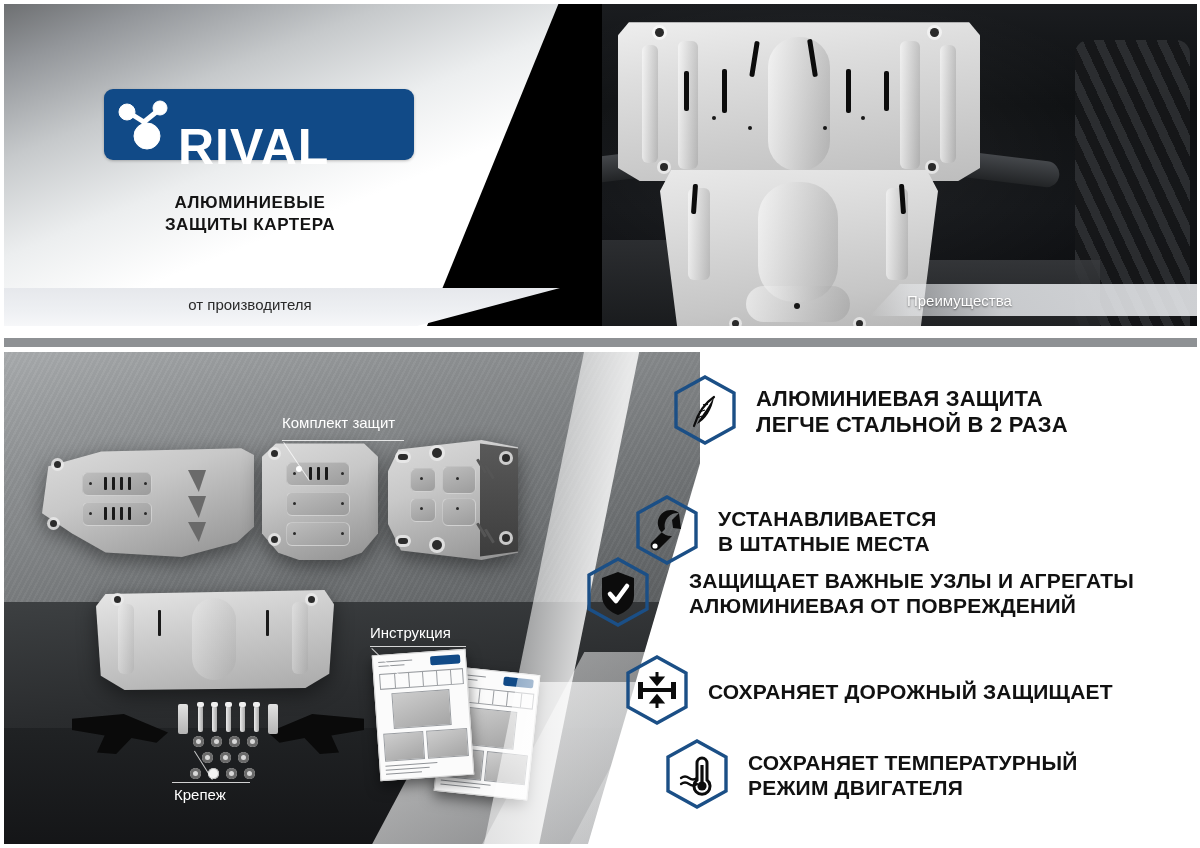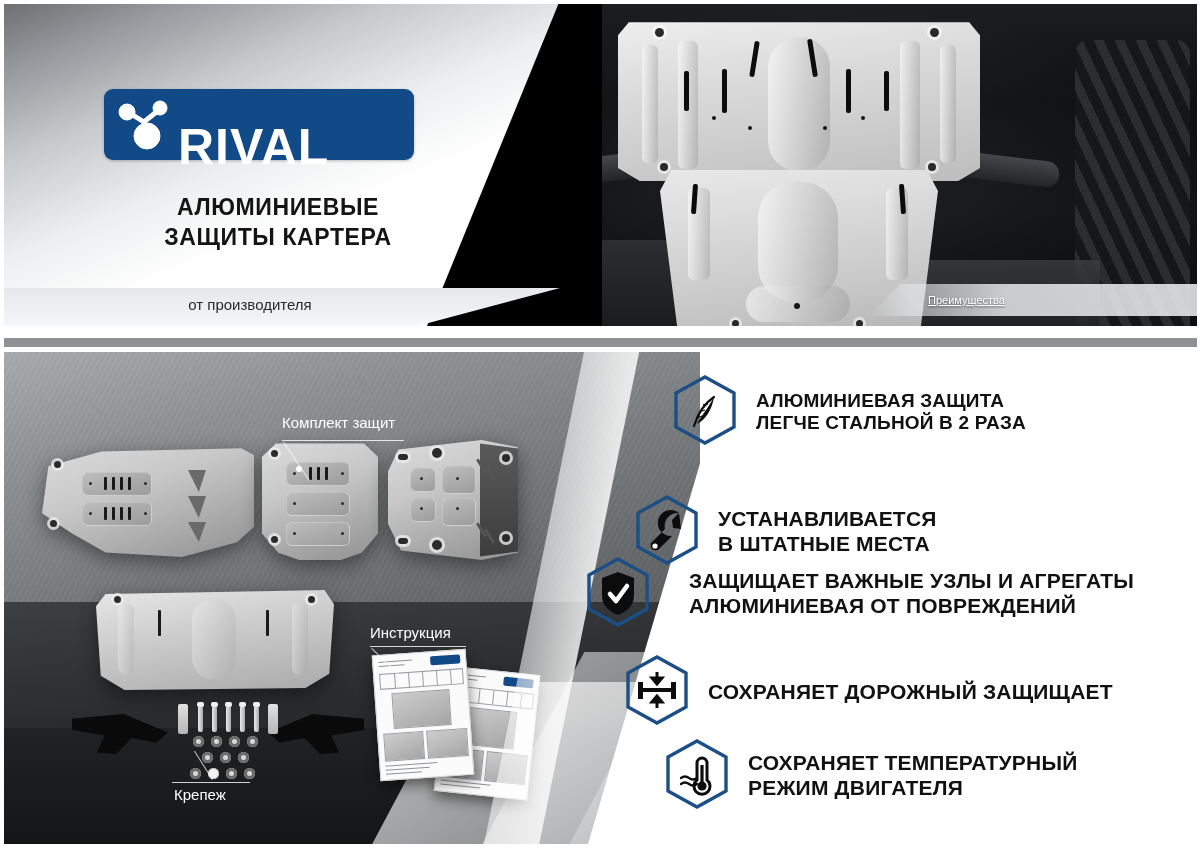--- a/index.html
+++ b/index.html
@@ -37,23 +37,22 @@
   .logo-mark{position:relative;width:66px;height:60px;margin-left:10px;flex:0 0 auto;}
   .logo-word{
     color:#ffffff;font-size:50px;font-weight:bold;letter-spacing:1px;
     line-height:1;margin-left:-2px;
     font-family:"Liberation Sans","DejaVu Sans",sans-serif;
     margin-top:44px;
   }
 
   .tl-title{
     position:absolute;left:0;top:192px;width:500px;text-align:center;
-    color:#141414;font-weight:bold;font-size:23px;line-height:1.32;
+    color:#141414;font-weight:bold;font-size:17px;line-height:1.32;
     letter-spacing:.6px;
-    padding-left:28px;
   }
   .tl-sub-band{
     position:absolute;left:0;top:288px;width:560px;height:38px;
     background:linear-gradient(180deg,#e6e8ec 0%,#eef0f3 60%,#f6f7f9 100%);
     clip-path:polygon(0 0, 100% 0, 74.5% 100%, 0 100%);
   }
   .tl-sub{
     position:absolute;left:0;top:296px;width:500px;text-align:center;
     color:#2a2a2a;font-size:15px;
   }
@@ -115,21 +114,21 @@
   .p-hole{position:absolute;border-radius:50%;background:#2a2a2a;box-shadow:0 0 0 3px rgba(255,255,255,.55);}
   .p-dot{position:absolute;border-radius:50%;background:#171717;}
 
   .hero-label{
     position:absolute;right:0;top:284px;width:330px;height:32px;
     background:linear-gradient(90deg,rgba(255,255,255,0) 0%,rgba(232,234,237,.55) 12%,rgba(236,238,241,.82) 40%,rgba(238,240,243,.86) 100%);
     clip-path:polygon(9% 0,100% 0,100% 100%,0 100%);
     display:flex;align-items:center;
   }
   .hero-label span{
-    margin-left:58px;color:#ffffff;font-size:11px;text-shadow:0 1px 2px rgba(0,0,0,.55);text-decoration:underline;
+    margin-left:37px;color:#ffffff;font-size:15px;text-shadow:0 1px 2px rgba(0,0,0,.55);
   }
 
   
   .strip-a{position:absolute;left:0;top:326px;width:1200px;height:12px;background:#ffffff;}
   .strip-b{position:absolute;left:0;top:338px;width:1200px;height:9px;background:#8e9194;}
   .strip-c{position:absolute;left:0;top:347px;width:1200px;height:5px;background:#ffffff;}
 
   
   .bl{
     position:absolute;left:0;top:352px;width:700px;height:496px;overflow:hidden;
@@ -479,21 +478,21 @@
 
   <div class="feat" style="left:672px;top:374px;width:500px;">
     <div class="hexwrap">
       <svg width="66" height="72" viewBox="0 0 66 72">
         <polygon points="33,3 62,19 62,53 33,69 4,53 4,19" fill="none" stroke="#1b4f86" stroke-width="3.4"></polygon>
         <path d="M42 23 C40 36 33 46 25 50 C30 41 38 31 42 23 Z" fill="#0c0c0c"></path>
         <path d="M42 23 C33 29 26 39 22 52" stroke="#0c0c0c" stroke-width="2.2" fill="none" stroke-linecap="round"></path>
         <path d="M36 30 L31 31 M33 36 L27 38 M30 42 L25 44" stroke="#0c0c0c" stroke-width="1.3"></path>
       </svg>
     </div>
-    <div class="feat-text" style="font-size:19px;">
+    <div class="feat-text" style="font-size:22px;">
       <div>АЛЮМИНИЕВАЯ ЗАЩИТА</div>
       <div>ЛЕГЧЕ СТАЛЬНОЙ В 2 РАЗА</div>
     </div>
   </div>
 
   <div class="feat" style="left:634px;top:494px;width:540px;">
     <div class="hexwrap">
       <svg width="66" height="72" viewBox="0 0 66 72">
         <polygon points="33,3 62,19 62,53 33,69 4,53 4,19" fill="none" stroke="#1b4f86" stroke-width="3.4"></polygon>
         <path d="M45 19 a13 13 0 1 0 -7 23 l-13 13 a4.5 4.5 0 0 1 -7 -7 l13 -13 a13 13 0 0 1 14 -16 l-7 7 1 8 8 1 z" fill="#0c0c0c"></path>

